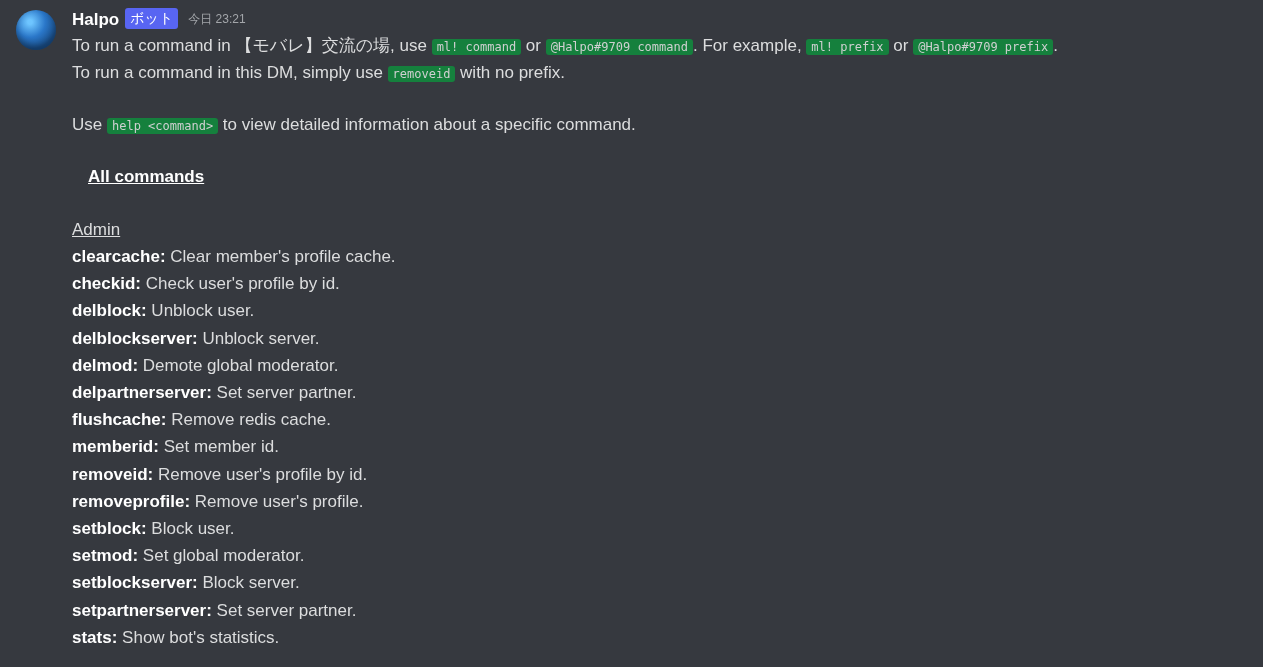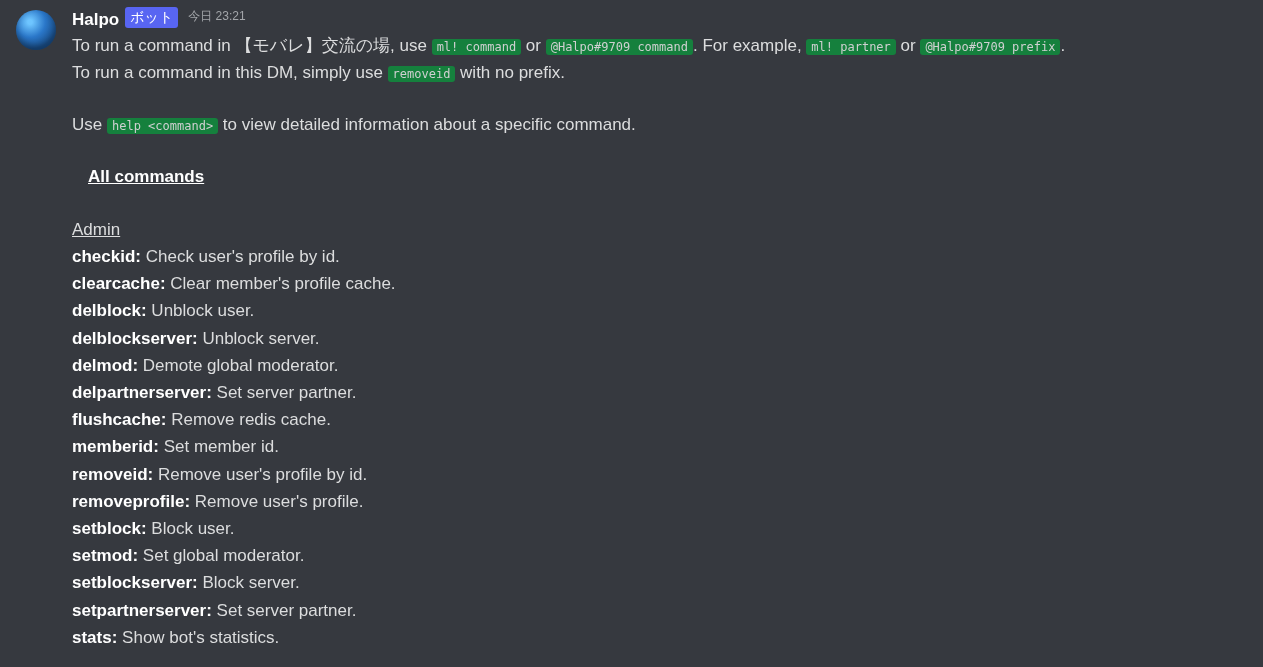--- a/index.html
+++ b/index.html
@@ -27,21 +27,21 @@
     margin-top: 2px;
     background: radial-gradient(circle at 35% 30%, #6ec5ff 6%, #2a77c9 40%, #1a4f8a 70%);
     box-shadow: inset 0 -4px 6px rgba(0,0,0,.3);
   }
   .content {
     flex: 1;
     min-width: 0;
   }
   .header-line {
     display: flex;
-    align-items: flex-start;
+    align-items: center;
     gap: 6px;
     margin-bottom: 2px;
   }
   .username {
     font-weight: 600;
     color: #ffffff;
     font-size: 17px;
   }
   .bot-tag {
     background: #5865f2;
@@ -102,36 +102,36 @@
 <div class="message">
   <div class="avatar"></div>
   <div class="content">
     <div class="header-line">
       <span class="username">Halpo</span>
       <span class="bot-tag">ボット</span>
       <span class="timestamp">今日 23:21</span>
     </div>
     <div class="body">
       <p>
-        <span>To run a command in 【モバレ】交流の場, use </span><code class="inline">ml! command</code><span> or </span><code class="inline">@Halpo#9709 command</code><span>. For example, </span><code class="inline">ml! partner</code><span> or </span><code class="inline">@Halpo#9709 prefix</code><span>.</span>
+        <span>To run a command in 【モバレ】交流の場, use </span><code class="inline">ml! command</code><span> or </span><code class="inline">@Halpo#9709 command</code><span>. For example, </span><code class="inline">ml! prefix</code><span> or </span><code class="inline">@Halpo#9709 prefix</code><span>.</span>
       </p>
       <p>
         <span>To run a command in this DM, simply use </span><code class="inline">removeid</code><span> with no prefix.</span>
       </p>
       <div class="para-gap"></div>
       <p>
         <span>Use </span><code class="inline">help &lt;command&gt;</code><span> to view detailed information about a specific command.</span>
       </p>
       <div class="para-gap"></div>
       <p><span class="heading">All commands</span></p>
       <div class="para-gap"></div>
       <p><span class="u">Admin</span></p>
       <div id="commands-list">
+          <div class="cmd-line"><span class="cmd-name">clearcache:</span><span> Clear member's profile cache.</span></div>
           <div class="cmd-line"><span class="cmd-name">checkid:</span><span> Check user's profile by id.</span></div>
-          <div class="cmd-line"><span class="cmd-name">clearcache:</span><span> Clear member's profile cache.</span></div>
           <div class="cmd-line"><span class="cmd-name">delblock:</span><span> Unblock user.</span></div>
           <div class="cmd-line"><span class="cmd-name">delblockserver:</span><span> Unblock server.</span></div>
           <div class="cmd-line"><span class="cmd-name">delmod:</span><span> Demote global moderator.</span></div>
           <div class="cmd-line"><span class="cmd-name">delpartnerserver:</span><span> Set server partner.</span></div>
           <div class="cmd-line"><span class="cmd-name">flushcache:</span><span> Remove redis cache.</span></div>
           <div class="cmd-line"><span class="cmd-name">memberid:</span><span> Set member id.</span></div>
           <div class="cmd-line"><span class="cmd-name">removeid:</span><span> Remove user's profile by id.</span></div>
           <div class="cmd-line"><span class="cmd-name">removeprofile:</span><span> Remove user's profile.</span></div>
           <div class="cmd-line"><span class="cmd-name">setblock:</span><span> Block user.</span></div>
           <div class="cmd-line"><span class="cmd-name">setmod:</span><span> Set global moderator.</span></div>

